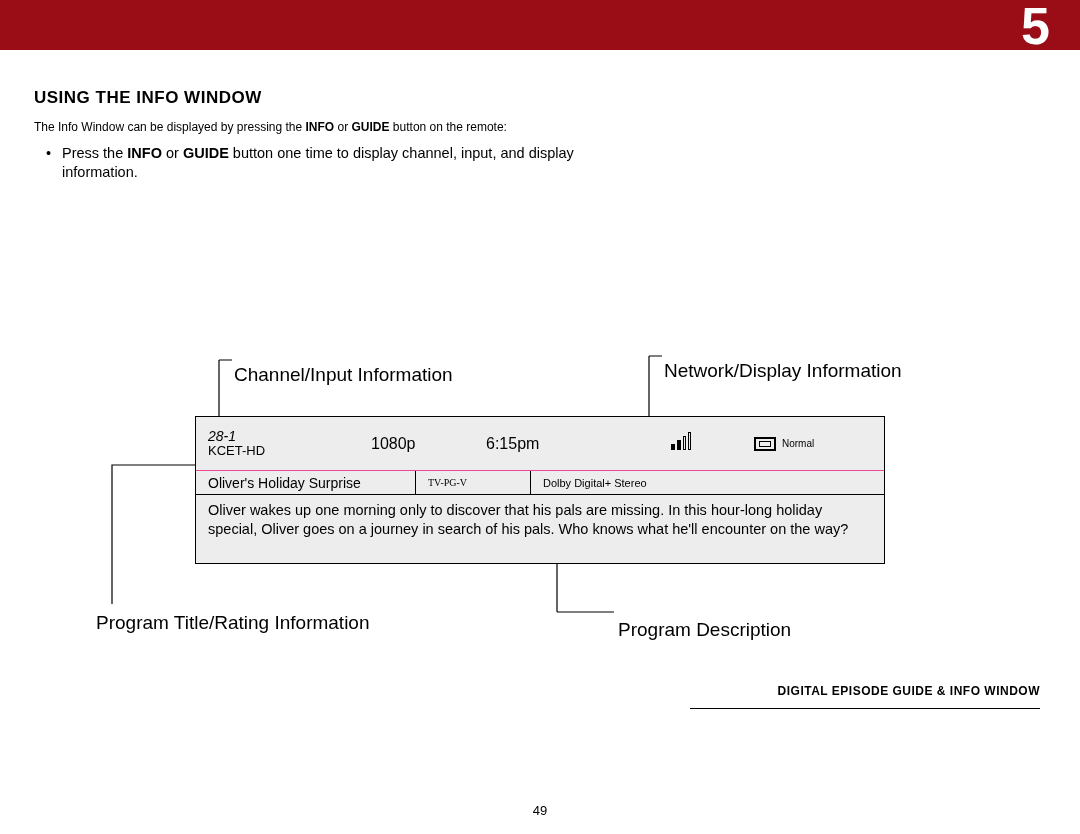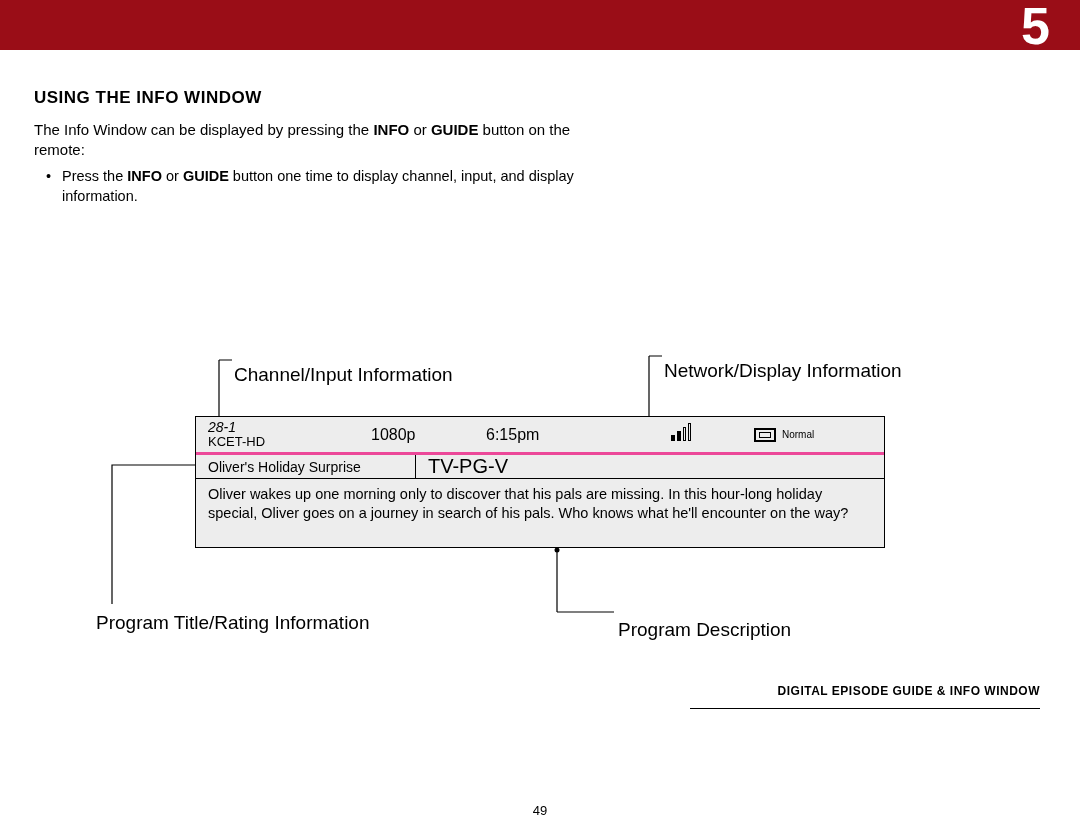--- a/index.html
+++ b/index.html
@@ -31,21 +31,21 @@
     left: 34px;
     right: 40px;
   }
   .section-heading {
     font-size: 17px;
     font-weight: bold;
     letter-spacing: 0.5px;
     margin-bottom: 12px;
   }
   .intro {
-    font-size: 15px;
+    font-size: 12px;
     line-height: 1.3;
     max-width: 560px;
   }
   .intro b { font-weight: bold; }
   ul.bullets {
     list-style: none;
     margin-top: 8px;
     padding-left: 28px;
     max-width: 550px;
   }
@@ -97,22 +97,22 @@
     left: 195px;
     top: 134px;
     width: 690px;
     border: 1px solid #000;
     background: #ededed;
     font-size: 14px;
   }
   .info-row1 {
     display: flex;
     align-items: center;
-    height: 38px;
-    border-bottom: 3px solid #ec4899;
+    height: 54px;
+    border-bottom: 1px solid #ec4899;
   }
   .cell-channel {
     width: 175px;
     display: flex;
     flex-direction: column;
     justify-content: center;
     padding-left: 12px;
     line-height: 1.05;
   }
   .cell-channel .num { font-style: italic; font-size: 14px; }
@@ -123,21 +123,21 @@
   .cell-display { flex:1; display:flex; align-items:center; gap:6px; padding-left:8px;}
   .info-row2 {
     display: flex;
     border-bottom: 1px solid #000;
     height: 24px;
     align-items: flex-end;
   }
   .info-row2 > div { border-right: 1px solid #000; height:100%; display:flex; align-items:center; padding:0 12px;}
   .info-row2 > div:last-child { border-right: none; }
   .c2a { width: 220px; font-size: 14px;}
-  .c2b { width: 115px; font-size: 20px;}
+  .c2b { width: 115px; font-size: 10px; font-family: Liberation Serif, serif;}
   .c2c { width: 160px; font-size: 11px;}
   .c2d { flex:1; font-size: 14px;}
   .info-desc {
     padding: 6px 12px 24px 12px;
     font-size: 14.5px;
     line-height: 1.3;
   }
   .footer-tag {
     position: absolute;
     right: 40px;
@@ -233,20 +233,21 @@
           </div>
       </div>
       <div class="cell-display">
         <span class="disp-icon"></span>
         <span class="disp-label">Normal</span>
       </div>
     </div>
     <div class="info-row2">
       <div class="c2a">Oliver's Holiday Surprise</div>
       <div class="c2b">TV-PG-V</div>
+      <div class="c2c">Dolby Digital+ Stereo</div>
     </div>
     <div class="info-desc">Oliver wakes up one morning only to discover that his pals are missing. In this hour-long holiday special, Oliver goes on a journey in search of his pals. Who knows what he'll encounter on the way?</div>
   </div>
 </div>
 
 <div class="footer-tag">DIGITAL EPISODE GUIDE &amp; INFO WINDOW</div>
 <div class="footer-rule"></div>
 <div class="page-number">49</div>
 
 </body></html>

